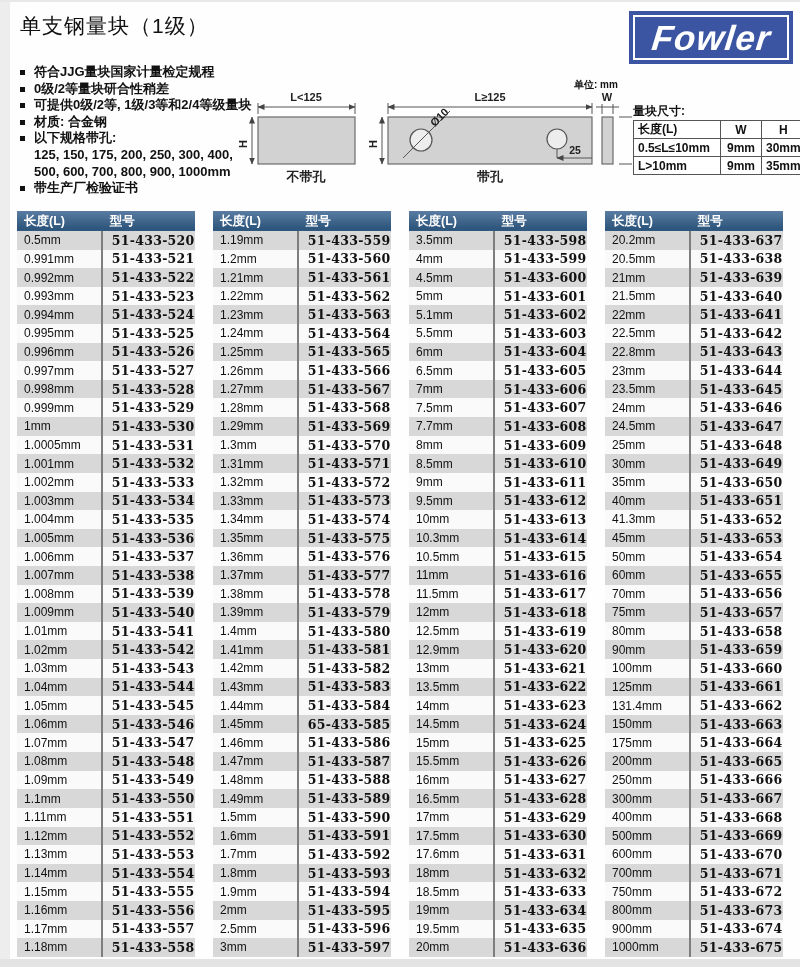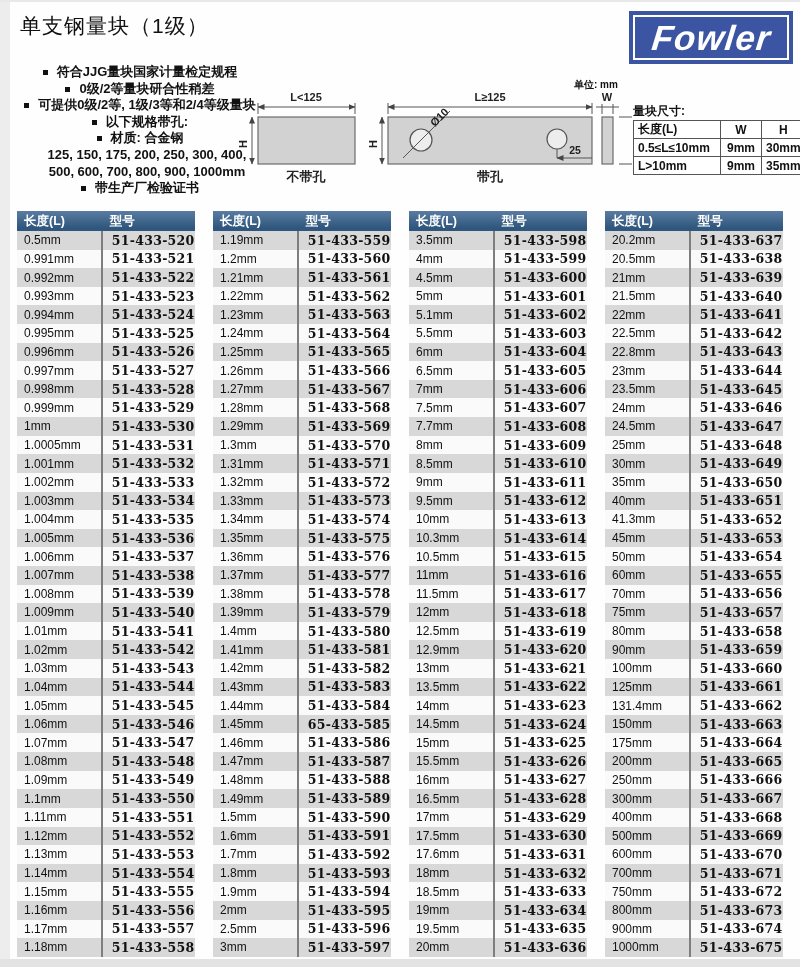--- a/index.html
+++ b/index.html
@@ -9,21 +9,21 @@
   .left-strip{position:absolute;left:0;top:0;width:10px;height:967px;background:#ededed;}
   .bottom-strip{position:absolute;left:0;top:957px;width:800px;height:10px;background:#e3e3e3;}
 
   .title{position:absolute;left:20px;top:10px;font-size:21px;font-weight:normal;letter-spacing:1px;}
 
   .logo{position:absolute;left:629px;top:9px;width:164px;height:53px;background:#3b55a3;}
   .logo .inner{position:absolute;inset:4px;border:2px solid #fff;display:flex;align-items:center;justify-content:center;}
   .logo .word{color:#fff;font-size:35px;font-weight:bold;font-style:italic;transform:skewX(-6deg);letter-spacing:1px;}
 
   .features{position:absolute;left:20px;top:62px;width:240px;}
-  .feat{display:flex;line-height:16.6px;font-size:13px;font-weight:bold;justify-content:center;}
+  .feat{display:flex;line-height:16.6px;font-size:13px;font-weight:bold;}
   .fbullet{width:5px;height:5px;background:#111;margin:6px 9px 0 0;flex:none;}
   .fbullet.hidden{background:transparent;}
 
   .unit-label{position:absolute;left:574px;top:76px;font-size:10px;font-weight:bold;}
 
   .diagram{position:absolute;left:238px;top:72px;}
   .diagram text{font-family:"Liberation Sans",sans-serif;font-weight:bold;fill:#222;}
   .dim{stroke:#555;stroke-width:1;fill:none;}
   .blk{fill:#d2d2d2;stroke:#6b6b6b;stroke-width:1.2;}
   .hole{fill:#ededed;stroke:#555;stroke-width:1.2;}
@@ -71,25 +71,25 @@
       <div class="feat">
         <span class="fbullet"></span>
         <span class="ftext">0级/2等量块研合性稍差</span>
       </div>
       <div class="feat">
         <span class="fbullet"></span>
         <span class="ftext">可提供0级/2等, 1级/3等和2/4等级量块</span>
       </div>
       <div class="feat">
         <span class="fbullet"></span>
-        <span class="ftext">以下规格带孔:</span>
+        <span class="ftext">材质: 合金钢</span>
       </div>
       <div class="feat">
         <span class="fbullet"></span>
-        <span class="ftext">材质: 合金钢</span>
+        <span class="ftext">以下规格带孔:</span>
       </div>
       <div class="feat">
         <span class="fbullet hidden"></span>
         <span class="ftext">125, 150, 175, 200, 250, 300, 400,</span>
       </div>
       <div class="feat">
         <span class="fbullet hidden"></span>
         <span class="ftext">500, 600, 700, 800, 900, 1000mm</span>
       </div>
       <div class="feat">

